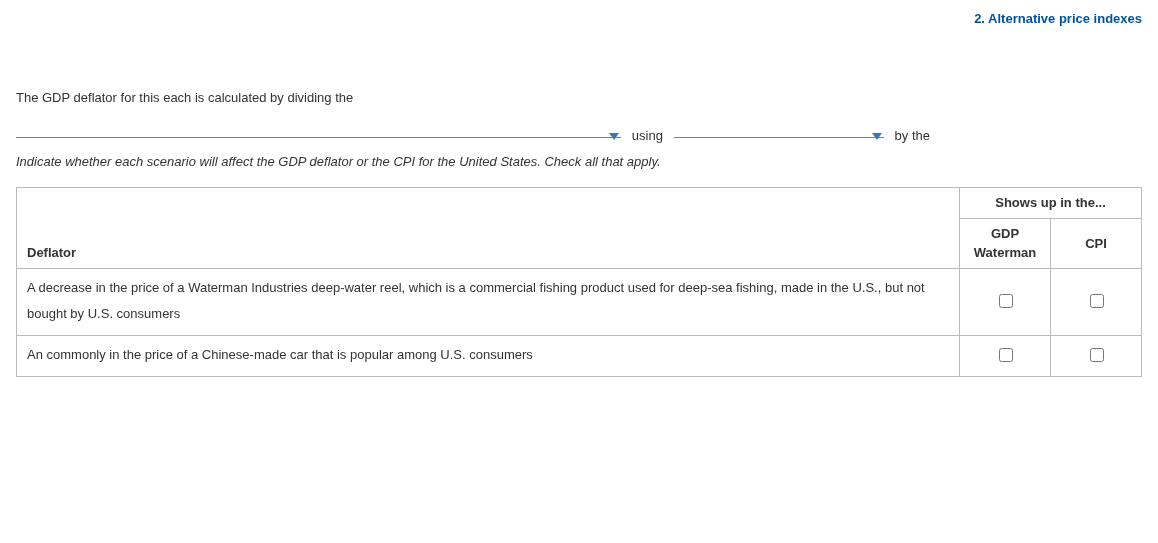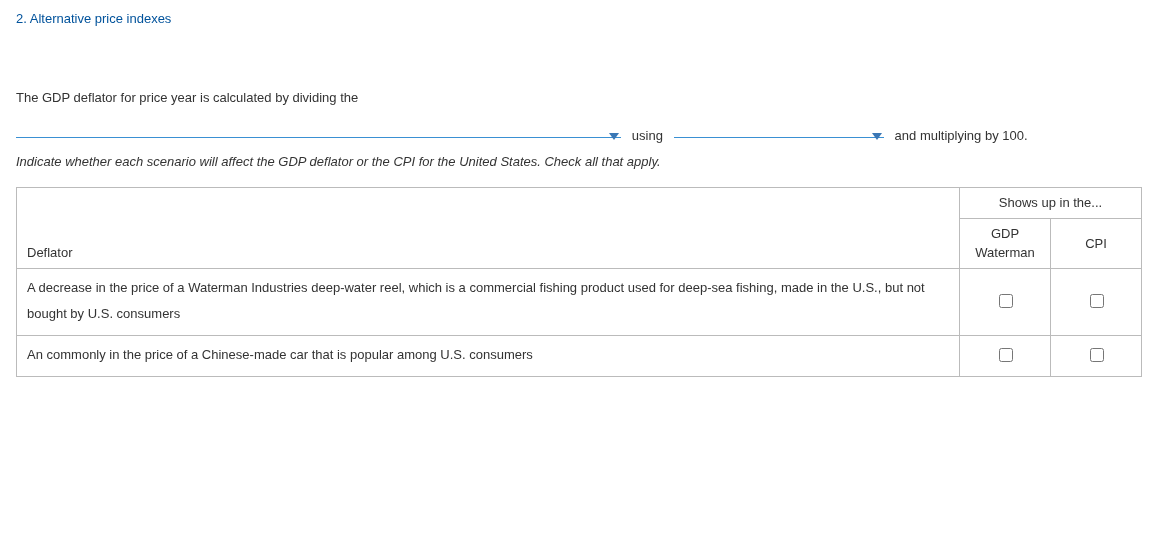--- a/index.html
+++ b/index.html
@@ -7,23 +7,24 @@
     font-size: 13px;
     color: #333;
     margin: 0;
     padding: 10px 16px;
     width: 1158px;
     box-sizing: border-box;
     line-height: 1.4;
   }
   .heading {
     color: #00529b;
-    font-weight: normal;
+    font-weight: bold;
     font-size: 13px;
     margin-bottom: 18px;
+    text-align: right;
   }
   .intro p {
     margin: 0 0  6px 0;
     line-height: 2.1;
   }
   .fill-in {
     margin-top: 8px;
     line-height: 2.6;
   }
   .dropdown {
@@ -54,21 +55,21 @@
     border-collapse: collapse;
     width: 100%;
     font-size: 13px;
   }
   table.scenario th, table.scenario td {
     border: 1px solid #bbb;
     padding: 6px 10px;
     vertical-align: middle;
   }
   table.scenario thead th {
-    font-weight: normal;
+    font-weight: bold;
     text-align: center;
   }
   table.scenario thead th.sc-head {
     text-align: left;
     vertical-align: bottom;
   }
   table.scenario tbody td.sc-cell {
     text-align: left;
     line-height: 2.0;
     padding-bottom:8px;
@@ -87,41 +88,41 @@
 
 <div class="heading">2. Alternative price indexes</div>
 
 <div class="intro">
   <p>
     <br>
   </p>
 </div>
 
 <div class="fill-in">
-  <div style="margin-bottom:4px;">The GDP deflator for price year is calculated by dividing the</div>
-
+  <div style="margin-bottom:4px;">The GDP deflator for this each is calculated by dividing the</div>
 
   <div>
     <span class="dropdown dd-wide">
       <span class="caret">
         <svg width="10" height="8" viewBox="0 0 10 8">
             <polygon points="0,0 10,0 5,7" fill="#3a77b5"></polygon>
           </svg>
       </span>
     </span>
     &nbsp;&nbsp;<span>using</span>&nbsp;&nbsp;
     <span class="dropdown dd-med">
       <span class="caret">
         <svg width="10" height="8" viewBox="0 0 10 8">
             <polygon points="0,0 10,0 5,7" fill="#3a77b5"></polygon>
           </svg>
       </span>
     </span>
-    &nbsp;&nbsp;<span>and multiplying by 100.</span>
+    &nbsp;&nbsp;<span>by the</span>
   </div>
+
 
 </div>
 
 <div class="instruction">Indicate whether each scenario will affect the GDP deflator or the CPI for the United States. Check all that apply.</div>
 
 <table class="scenario">
   <thead>
     <tr>
       <th class="sc-head" rowspan="2">Deflator</th>
       <th colspan="2">Shows up in the...</th>

